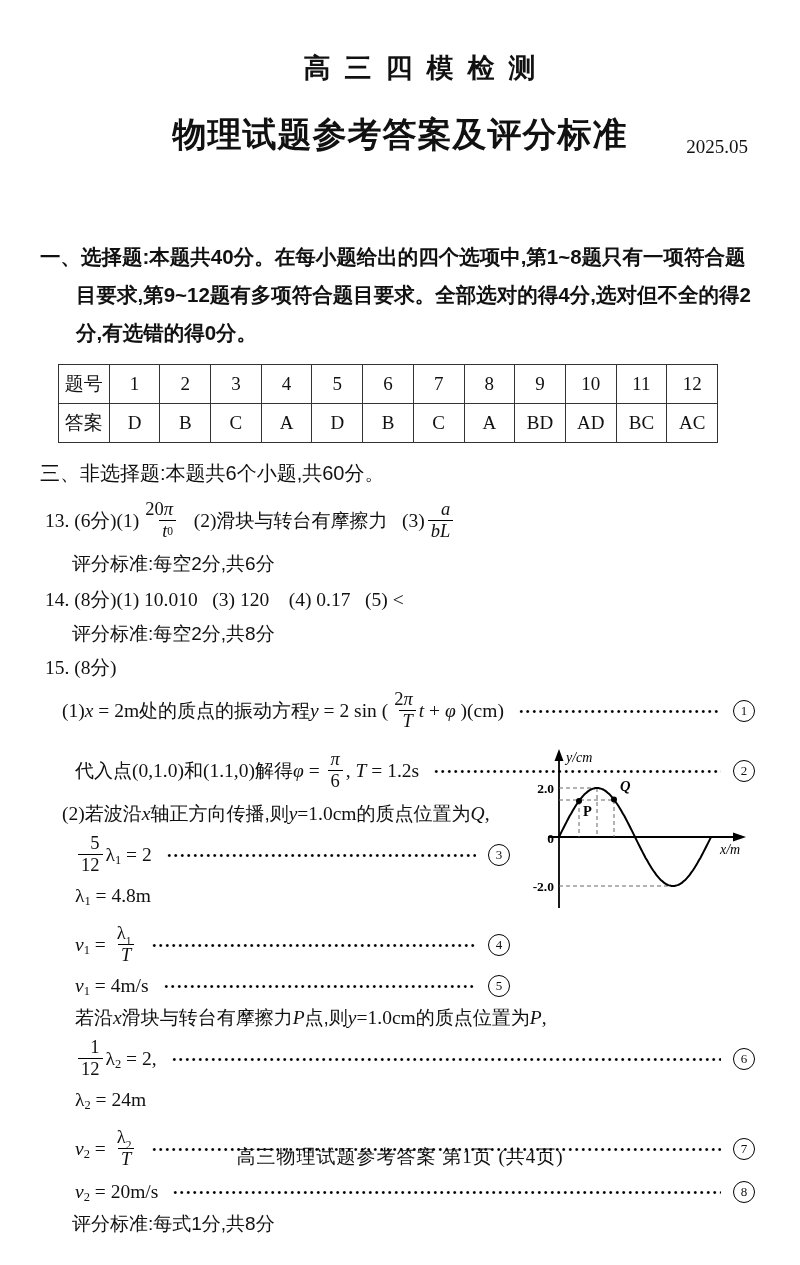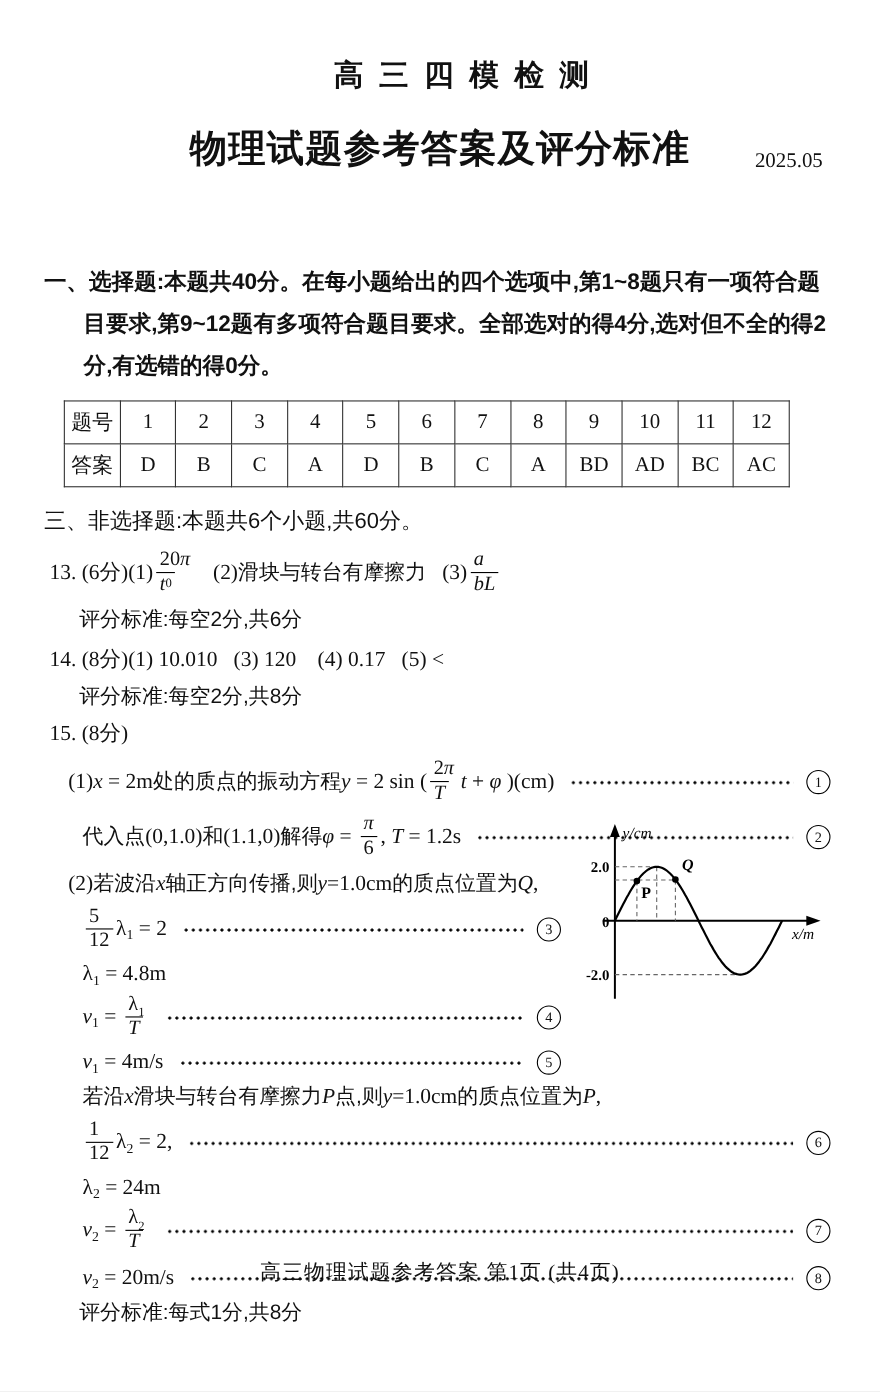--- a/index.html
+++ b/index.html
@@ -27,37 +27,37 @@
   .h2{margin:17px 42px 0 40px;font-size:20px;font-weight:normal;
       font-family:"Liberation Sans","DejaVu Sans",sans-serif;}
   
   .mline{display:flex;align-items:center;font-size:19.5px;line-height:26px;
          margin:0 45px 0 40px;}
   .runs{display:flex;align-items:center;white-space:pre;}
   .run-cn{font-family:"Liberation Sans","DejaVu Sans",sans-serif;font-size:19px;}
   .run-i{font-style:italic;}
   .run-r{}
   .run-sub{font-size:12.5px;position:relative;bottom:-5px;}
-  .frac{display:inline-flex;flex-direction:column;align-items:flex-start;
+  .frac{display:inline-flex;flex-direction:column;align-items:flex-end;
         margin:0 3px;line-height:1.08;font-size:18.5px;}
   .fn{padding:0 3px;display:flex;align-items:flex-end;}
   .fd{border-top:1.4px solid #000;padding:1px 3px 0 3px;display:flex;align-items:flex-start;}
   .fd .run-sub,.fn .run-sub{bottom:-3px;font-size:11.5px;}
   .leader{flex:1;height:5px;margin:0 12px 0 14px;align-self:center;
           background-image:radial-gradient(circle,#000 1.15px,transparent 1.55px);
           background-size:6.5px 5px;background-repeat:repeat-x;background-position:0 50%;}
   .circ{width:20px;height:20px;border:1.5px solid #000;border-radius:50%;
         display:flex;align-items:center;justify-content:center;
         font-size:13px;flex:none;}
   .ml5{margin-left:45px;}  .ml22{margin-left:62px;} .ml32{margin-left:72px;}
   .ml35{margin-left:75px;}
   .fr{min-height:48px;}            
   .w3{width:435px;margin-right:0;} 
   .mt10{margin-top:10px;} .mt8{margin-top:8px;} .mt6{margin-top:6px;}
-  .mt4{margin-top:4px;}  .mt2{margin-top:2px;}
+  .mt4{margin-top:4px;}  .mt2{margin-top:12px;}
   .score{font-size:19px;font-family:"Liberation Sans","DejaVu Sans",sans-serif;}
   
   .graph{position:absolute;left:524px;top:746px;width:232px;height:172px;}
   .graph svg{display:block;}
   .axlbl{font-size:14px;font-style:italic;font-family:"Liberation Serif","DejaVu Serif",serif;}
   .ticklbl{font-size:13.5px;font-weight:bold;font-family:"Liberation Serif","DejaVu Serif",serif;}
   .ptlbl{font-size:14.5px;font-weight:bold;font-family:"Liberation Serif","DejaVu Serif",serif;}
   
   .footer{position:absolute;left:0;right:0;top:1144px;text-align:center;
           font-size:19px;letter-spacing:1px;}

